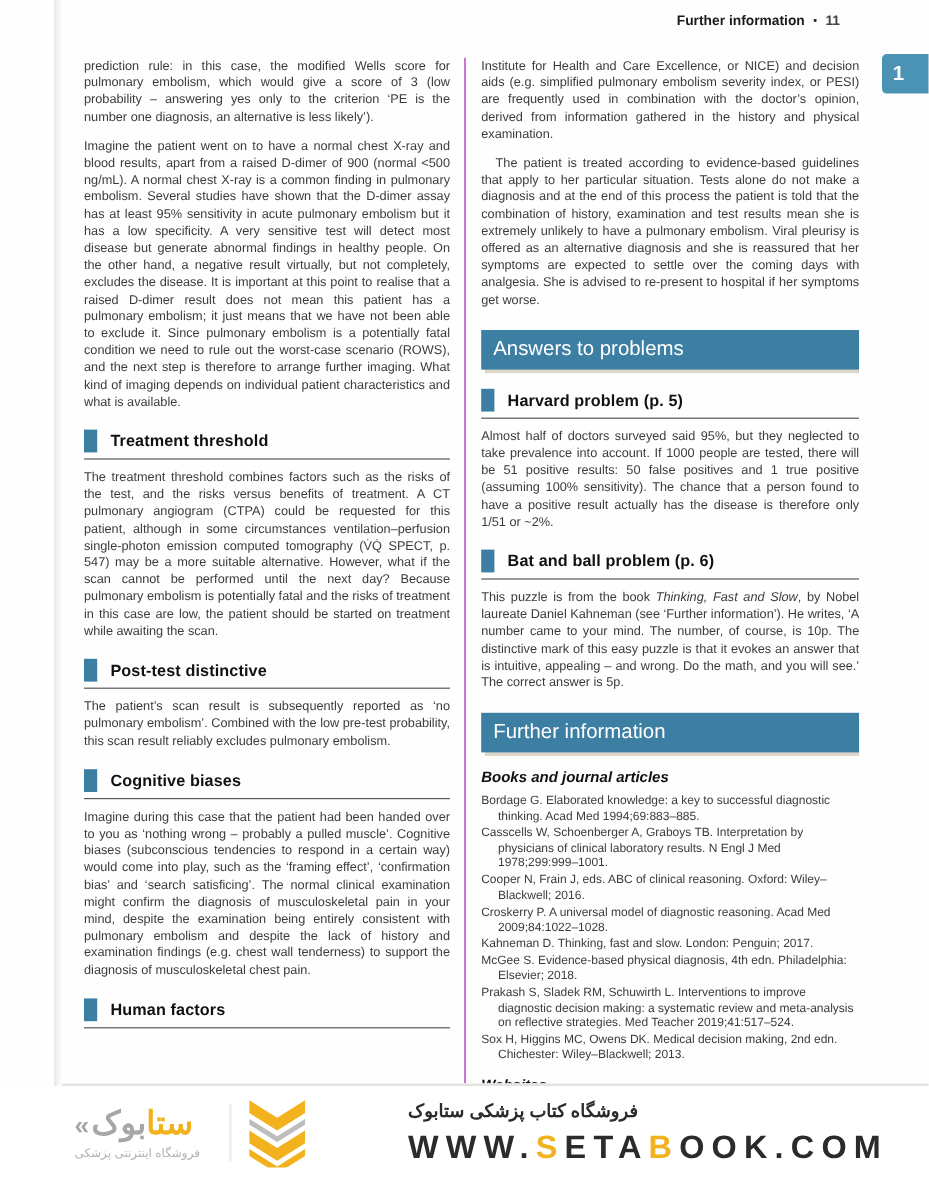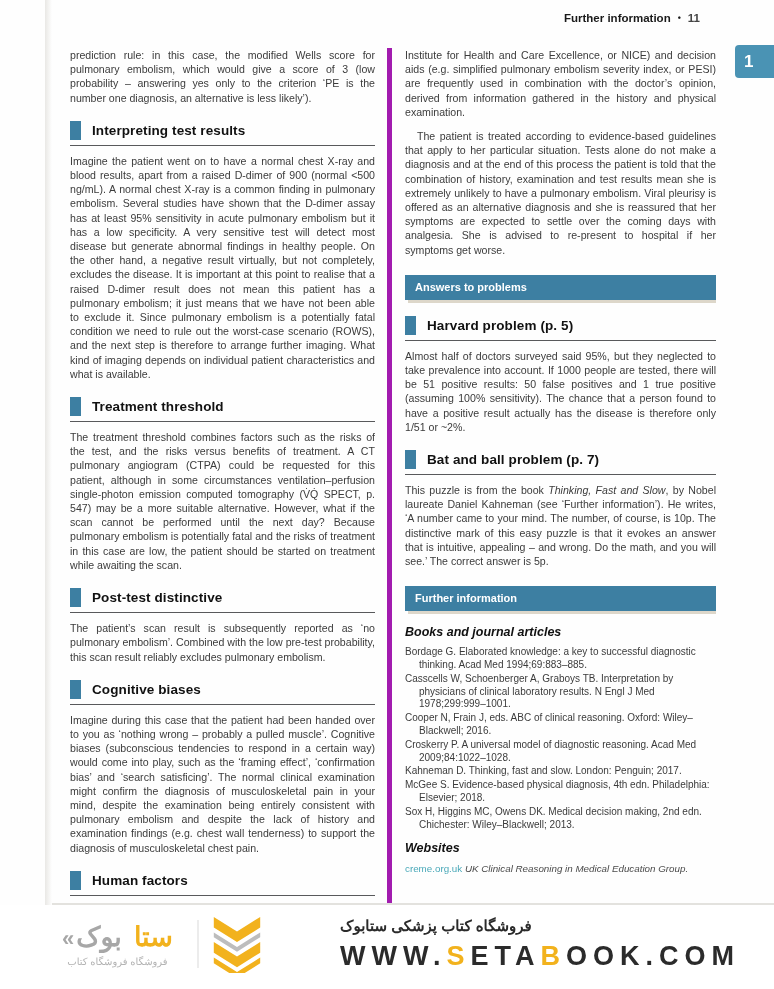--- a/index.html
+++ b/index.html
@@ -19,31 +19,31 @@
   .running-head .pageno { font-weight:bold; color:#444; }
 
   .chapter-tab { position:absolute; top:45px; right:0; width:39px; height:33px;
                  background:#4a93b4; border-radius:4px 0 0 4px; color:#fff;
                  font-weight:bold; font-size:17px; line-height:33px; padding-left:9px; }
 
   .content { position:absolute; top:48px; left:70px; right:58px; height:855px;
              display:flex; overflow:hidden; }
   .col { overflow:hidden; }
   .col-left  { width:317px; padding-right:12px; }
-  .col-right { flex:1; border-left:5px solid #a21caf; padding-left:13px; }
+  .col-right { flex:1; border-left:1px solid #a21caf; padding-left:13px; }
 
   p.body-text { font-size:10.6px; line-height:14.2px; text-align:justify; color:#3b3b3b; margin-bottom:10px; }
   p.indent { text-indent:12px; }
 
   .sec-head { display:flex; align-items:center; border-bottom:1.5px solid #58595b;
               padding-bottom:5px; margin:16px 0 8px 0; }
   .sec-bar { width:11px; height:19px; background:#3d7fa2; margin-right:11px; flex:none; }
   .sec-head h3 { font-size:13.5px; font-weight:bold; color:#111; letter-spacing:0.1px; }
 
-  .banner { background:#3d7fa2; color:#fff; font-weight:bold; font-size:11px;
+  .banner { background:#3d7fa2; color:#fff; font-weight:normal; font-size:17px;
             padding:6px 10px 7px 10px; margin:18px 0 14px 0;
             box-shadow:3px 3px 0 #ddd7ca; }
 
   .list-heading { font-size:12.5px; font-weight:bold; font-style:italic; color:#111; margin:10px 0 7px 0; }
 
   p.ref { font-size:10px; line-height:12.8px; color:#3b3b3b;
           padding-left:14px; text-indent:-14px; margin-bottom:1px; }
 
   p.web { font-size:9.8px; line-height:13.2px; color:#3b3b3b;
           padding-left:14px; text-indent:-14px; margin-bottom:2px; }
@@ -53,21 +53,21 @@
 
   
   .footer { position:absolute; left:0; right:0; bottom:0; height:84px; background:#fff;
             display:flex; align-items:center; justify-content:space-between;
             padding:0 24px 6px 62px; }
   .logo { display:flex; align-items:center; }
   .wordmark { text-align:center; margin-right:12px; }
   .mark-line { display:flex; align-items:baseline; font-weight:bold; font-size:27px; line-height:30px; }
   .guillemet { color:#a7a7a7; font-size:22px; margin-right:2px; }
   .wm-gray { color:#a7a7a7;text-align:right; }
-  .wm-yellow { color:#f2b21d;margin-left:12px; }
+  .wm-yellow { color:#f2b21d; }
   .tagline { font-size:10px; color:#b3b3b3; margin-top:2px; }
   .logo-divider { width:2px; height:48px; background:#ececec; margin:0 12px; }
 
   .footer-right { text-align:left; padding-right:10px; }
   .fa-title { font-size:15px; font-weight:bold; color:#2b2b2b; margin-bottom:6px; direction:rtl; }
   .site-url { font-size:27px; font-weight:bold; letter-spacing:6px; color:#2b2b2b; }
   .site-url .hl { color:#f2b21d; }
 </style>
 </head>
 <body>
@@ -81,24 +81,20 @@
       <span>Further information</span><span class="dot">•</span><span class="pageno">11</span>
     </div>
 
     <div class="chapter-tab">1</div>
 
     <div class="content">
 
       <div class="col col-left">
         <p class="body-text">prediction rule: in this case, the modified Wells score for pulmonary embolism, which would give a score of 3 (low probability – answering yes only to the criterion ‘PE is the number one diagnosis, an alternative is less likely’).</p>
 
-        <div class="sec-head">
-          <span class="sec-bar"></span>
-          <h3>Interpreting test results</h3>
-        </div>
         <p class="body-text">Imagine the patient went on to have a normal chest X-ray and blood results, apart from a raised D-dimer of 900 (normal &lt;500 ng/mL). A normal chest X-ray is a common finding in pulmonary embolism. Several studies have shown that the D-dimer assay has at least 95% sensitivity in acute pulmonary embolism but it has a low specificity. A very sensitive test will detect most disease but generate abnormal findings in healthy people. On the other hand, a negative result virtually, but not completely, excludes the disease. It is important at this point to realise that a raised D-dimer result does not mean this patient has a pulmonary embolism; it just means that we have not been able to exclude it. Since pulmonary embolism is a potentially fatal condition we need to rule out the worst-case scenario (ROWS), and the next step is therefore to arrange further imaging. What kind of imaging depends on individual patient characteristics and what is available.</p>
 
         <div class="sec-head">
           <span class="sec-bar"></span>
           <h3>Treatment threshold</h3>
         </div>
         <p class="body-text">The treatment threshold combines factors such as the risks of the test, and the risks versus benefits of treatment. A CT pulmonary angiogram (CTPA) could be requested for this patient, although in some circumstances ventilation–perfusion single-photon emission computed tomography (V̇Q̇ SPECT, p. 547) may be a more suitable alternative. However, what if the scan cannot be performed until the next day? Because pulmonary embolism is potentially fatal and the risks of treatment in this case are low, the patient should be started on treatment while awaiting the scan.</p>
 
         <div class="sec-head">
           <span class="sec-bar"></span>
@@ -126,53 +122,54 @@
         <div class="banner">Answers to problems</div>
 
         <div class="sec-head">
           <span class="sec-bar"></span>
           <h3>Harvard problem (p. 5)</h3>
         </div>
         <p class="body-text">Almost half of doctors surveyed said 95%, but they neglected to take prevalence into account. If 1000 people are tested, there will be 51 positive results: 50 false positives and 1 true positive (assuming 100% sensitivity). The chance that a person found to have a positive result actually has the disease is therefore only 1/51 or ~2%.</p>
 
         <div class="sec-head">
           <span class="sec-bar"></span>
-          <h3>Bat and ball problem (p. 7)</h3>
+          <h3>Bat and ball problem (p. 6)</h3>
         </div>
         <p class="body-text"><span>This puzzle is from the book </span><span class="italic">Thinking, Fast and Slow</span><span>, by Nobel laureate Daniel Kahneman (see ‘Further information’). He writes, ‘A number came to your mind. The number, of course, is 10p. The distinctive mark of this easy puzzle is that it evokes an answer that is intuitive, appealing – and wrong. Do the math, and you will see.’ The correct answer is 5p.</span></p>
 
         <div class="banner">Further information</div>
 
         <h4 class="list-heading">Books and journal articles</h4>
         <p class="ref">Bordage G. Elaborated knowledge: a key to successful diagnostic thinking. Acad Med 1994;69:883–885.</p>
         <p class="ref">Casscells W, Schoenberger A, Graboys TB. Interpretation by physicians of clinical laboratory results. N Engl J Med 1978;299:999–1001.</p>
         <p class="ref">Cooper N, Frain J, eds. ABC of clinical reasoning. Oxford: Wiley–Blackwell; 2016.</p>
         <p class="ref">Croskerry P. A universal model of diagnostic reasoning. Acad Med 2009;84:1022–1028.</p>
         <p class="ref">Kahneman D. Thinking, fast and slow. London: Penguin; 2017.</p>
         <p class="ref">McGee S. Evidence-based physical diagnosis, 4th edn. Philadelphia: Elsevier; 2018.</p>
+        <p class="ref">Prakash S, Sladek RM, Schuwirth L. Interventions to improve diagnostic decision making: a systematic review and meta-analysis on reflective strategies. Med Teacher 2019;41:517–524.</p>
         <p class="ref">Sox H, Higgins MC, Owens DK. Medical decision making, 2nd edn. Chichester: Wiley–Blackwell; 2013.</p>
 
         <h4 class="list-heading">Websites</h4>
         <p class="web"><span class="url">creme.org.uk</span> <span class="desc">UK Clinical Reasoning in Medical Education Group.</span></p>
 
       </div>
     </div>
 
     <div class="page-bottom-edge"></div>
   </div>
 
   <div class="footer">
     <div class="logo">
       <div class="wordmark">
         <div class="mark-line">
           <span class="guillemet">«</span>
           <span class="wm-gray">بوک</span>
           <span class="wm-yellow">ستا</span>
         </div>
-        <div class="tagline">فروشگاه فروشگاه کتاب</div>
+        <div class="tagline">فروشگاه اینترنتی پزشکی</div>
       </div>
       <div class="logo-divider"></div>
       <svg width="52" height="58" viewBox="0 0 52 60">
         <path d="M2 2 L26 17 L50 2 L50 13 L26 28 L2 13 Z" fill="#f2b21d"></path>
         <path d="M2 18 L26 33 L50 18 L50 23 L26 38 L2 23 Z" fill="#bdbdbd"></path>
         <path d="M2 28 L26 43 L50 28 L50 39 L26 54 L2 39 Z" fill="#f2b21d"></path>
         <path d="M2 44 L26 59 L50 44 L50 50 L26 65 L2 50 Z" fill="#f2b21d"></path>
       </svg>
     </div>
     <div class="footer-right">

